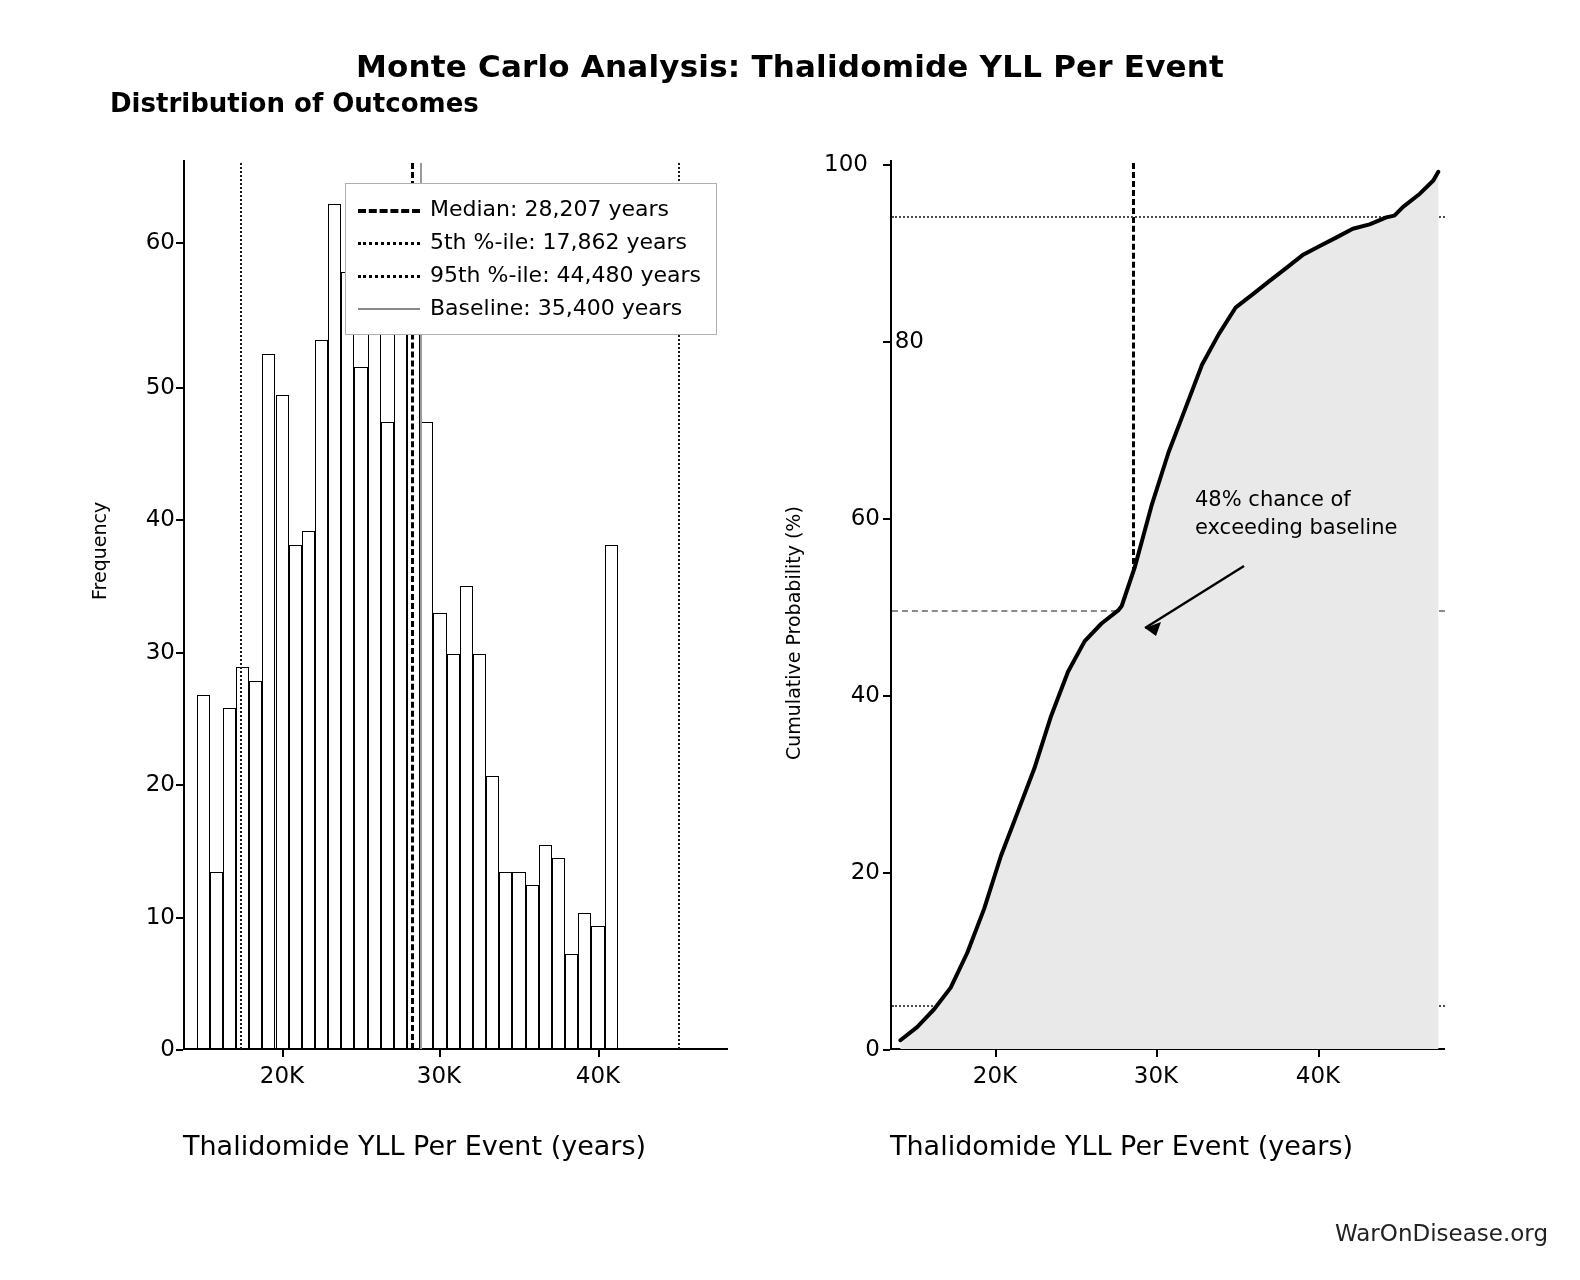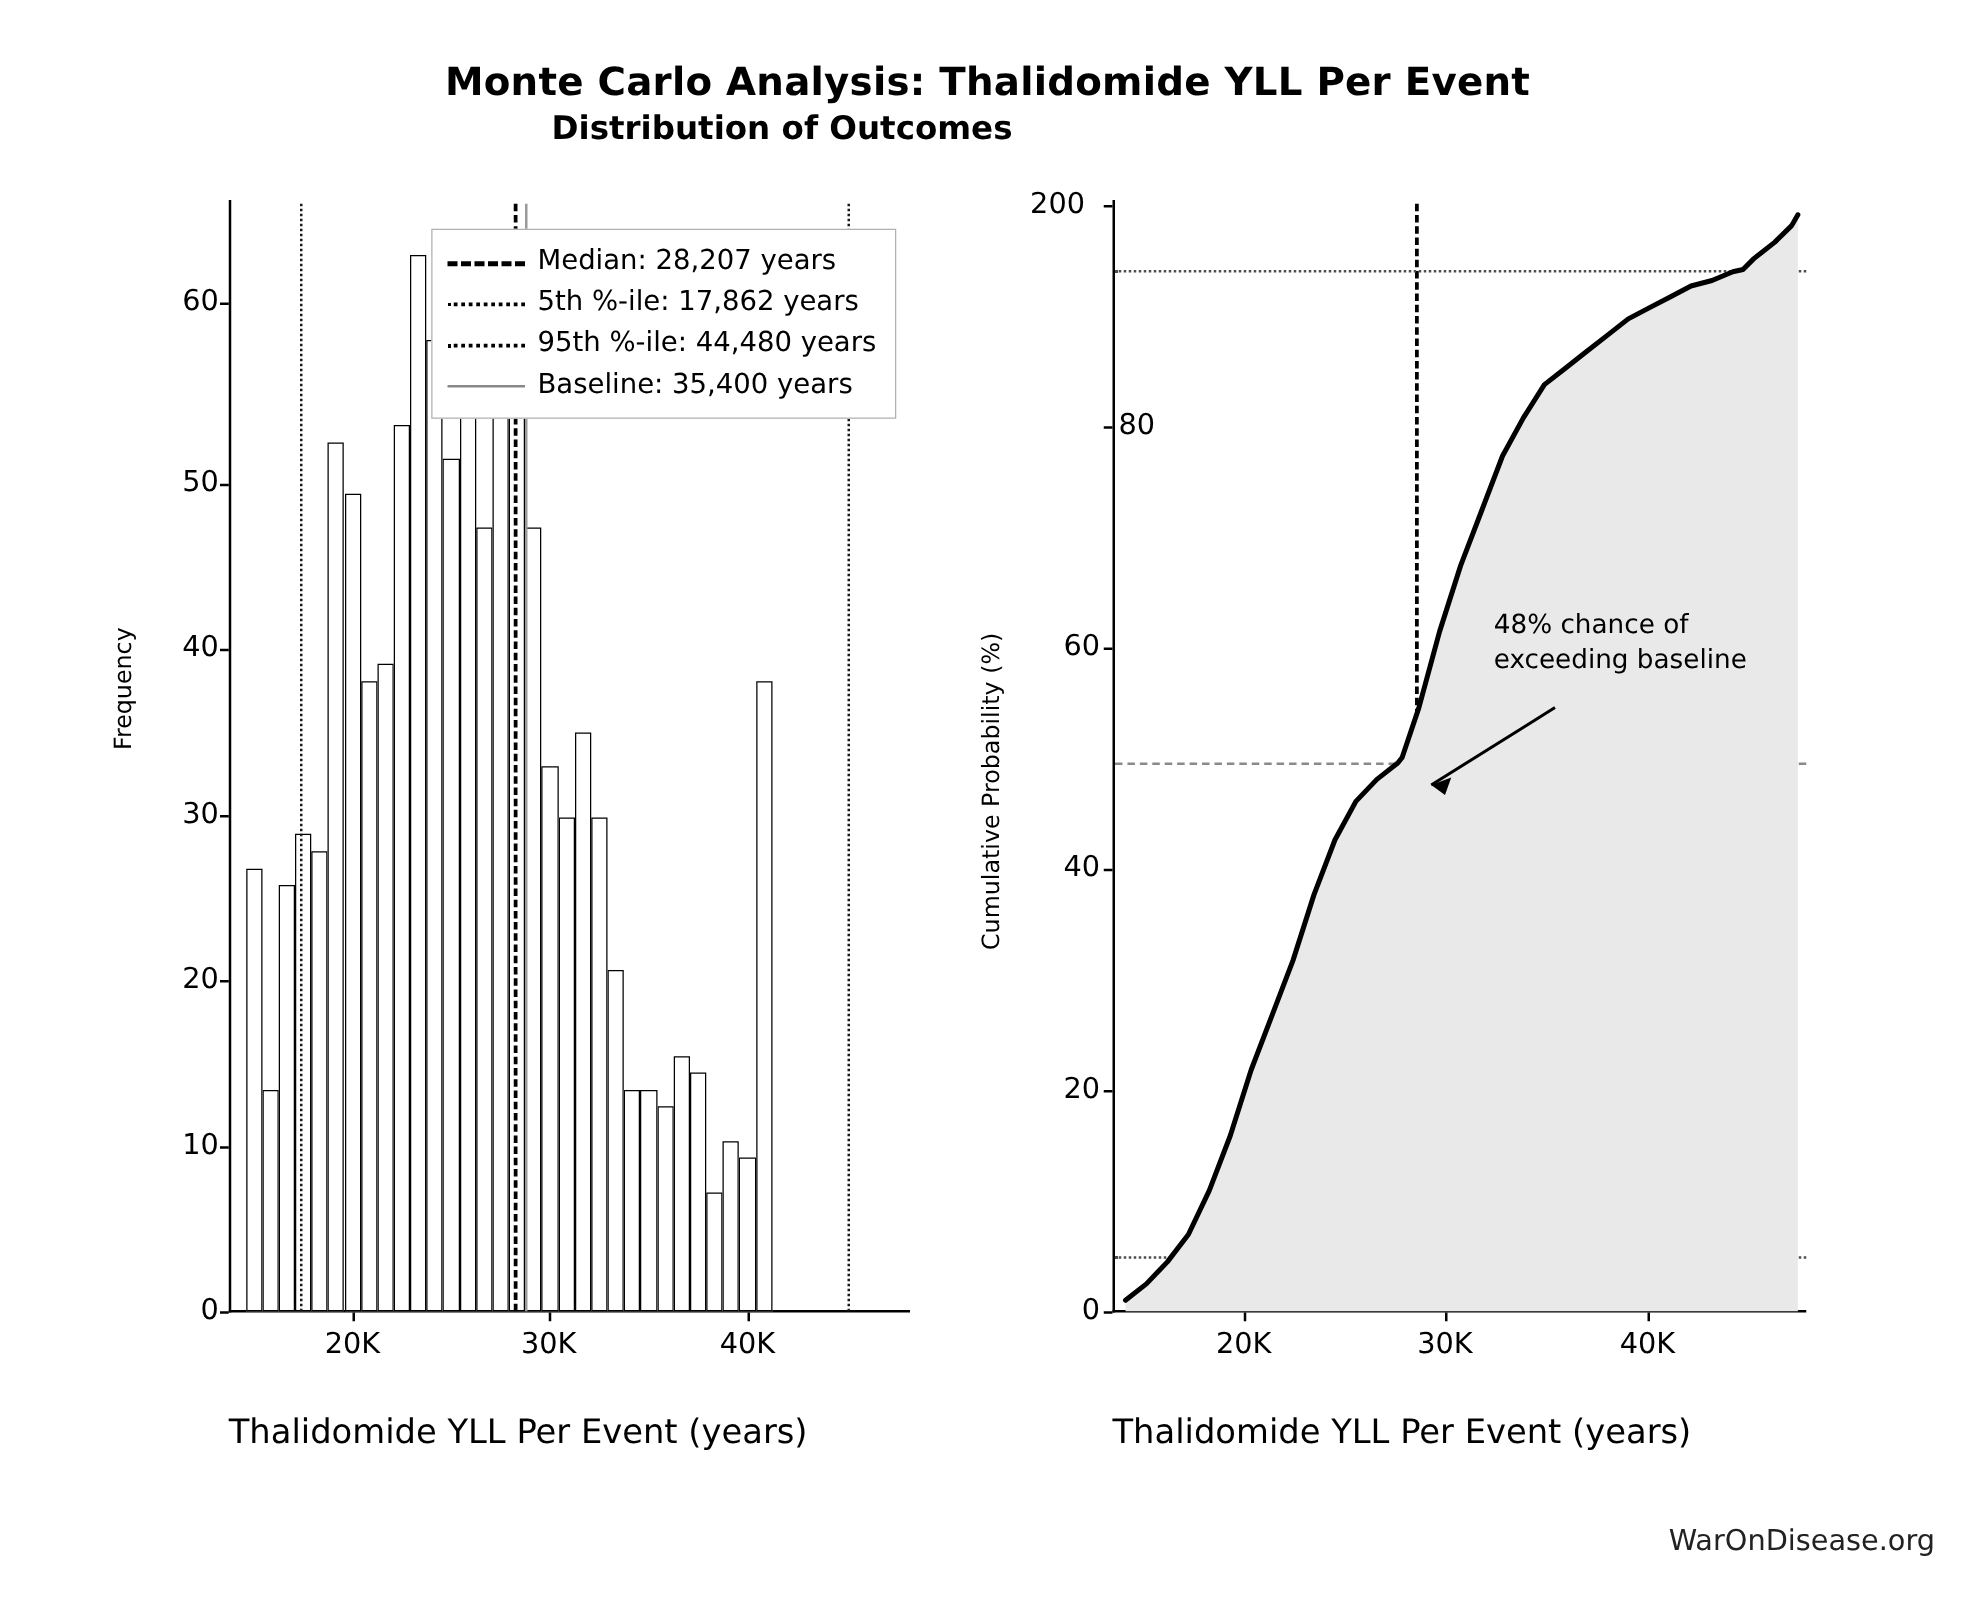--- a/index.html
+++ b/index.html
@@ -28,21 +28,21 @@
     width: 1580px;
     text-align: center;
     font-size: 31px;
     font-weight: bold;
     letter-spacing: 0.2px;
   }
   .panel-title {
     position: absolute;
     font-size: 26px;
     font-weight: bold;
-    text-align: right;
+    text-align: left;
   }
   #title-left {
     top: 88px;
     left: 110px;
     width: 700px;
   }
   #title-right {
     top: 88px;
     left: 780px;
     width: 770px;
@@ -292,21 +292,21 @@
   <div class="plot-area" id="plot-right"></div>
 
   <div class="ylabel" id="ylabel-right" style="left:782px; top:760px;">Cumulative Probability (%)</div>
   <div class="axis-label" style="left:890px; top:1130px; width:555px;">Thalidomide YLL Per Event (years)</div>
 
   <div class="tick-label-y" style="left:800px; top:1035px;">0</div>
   <div class="tick-label-y" style="left:800px; top:858px;">20</div>
   <div class="tick-label-y" style="left:800px; top:681px;">40</div>
   <div class="tick-label-y" style="left:800px; top:504px;">60</div>
   <div class="tick-label-y" style="left:844px; top:327px;">80</div>
-  <div class="tick-label-y" style="left:788px; top:150px;">200</div>
+  <div class="tick-label-y" style="left:788px; top:150px;">100</div>
 
   <div class="tickmark tick-y" style="left:883px; top:1049px;"></div>
   <div class="tickmark tick-y" style="left:883px; top:872px;"></div>
   <div class="tickmark tick-y" style="left:883px; top:695px;"></div>
   <div class="tickmark tick-y" style="left:883px; top:518px;"></div>
   <div class="tickmark tick-y" style="left:883px; top:341px;"></div>
   <div class="tickmark tick-y" style="left:883px; top:164px;"></div>
 
   <div class="tick-label-x" style="left:935px; top:1062px;">20K</div>
   <div class="tick-label-x" style="left:1096px; top:1062px;">30K</div>

